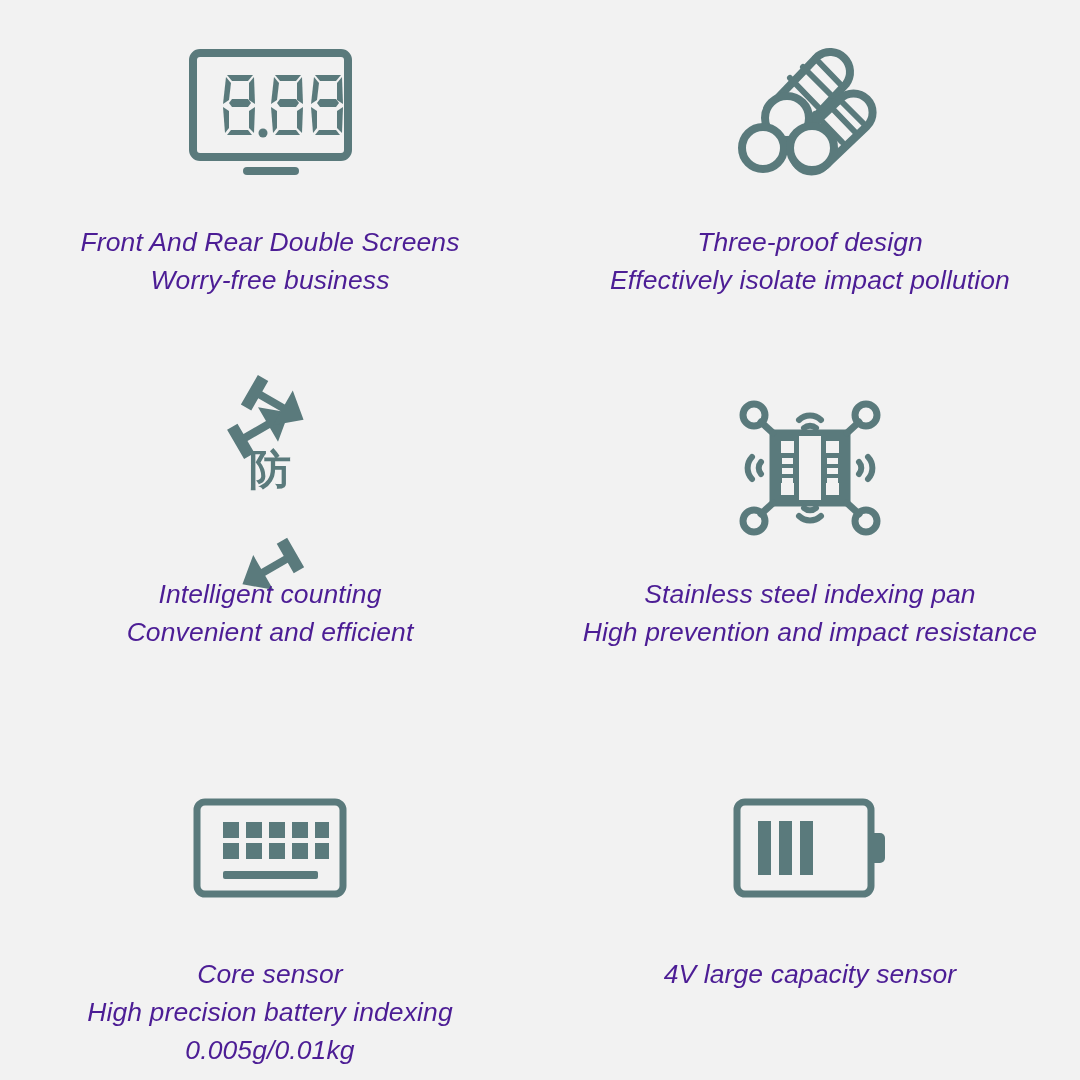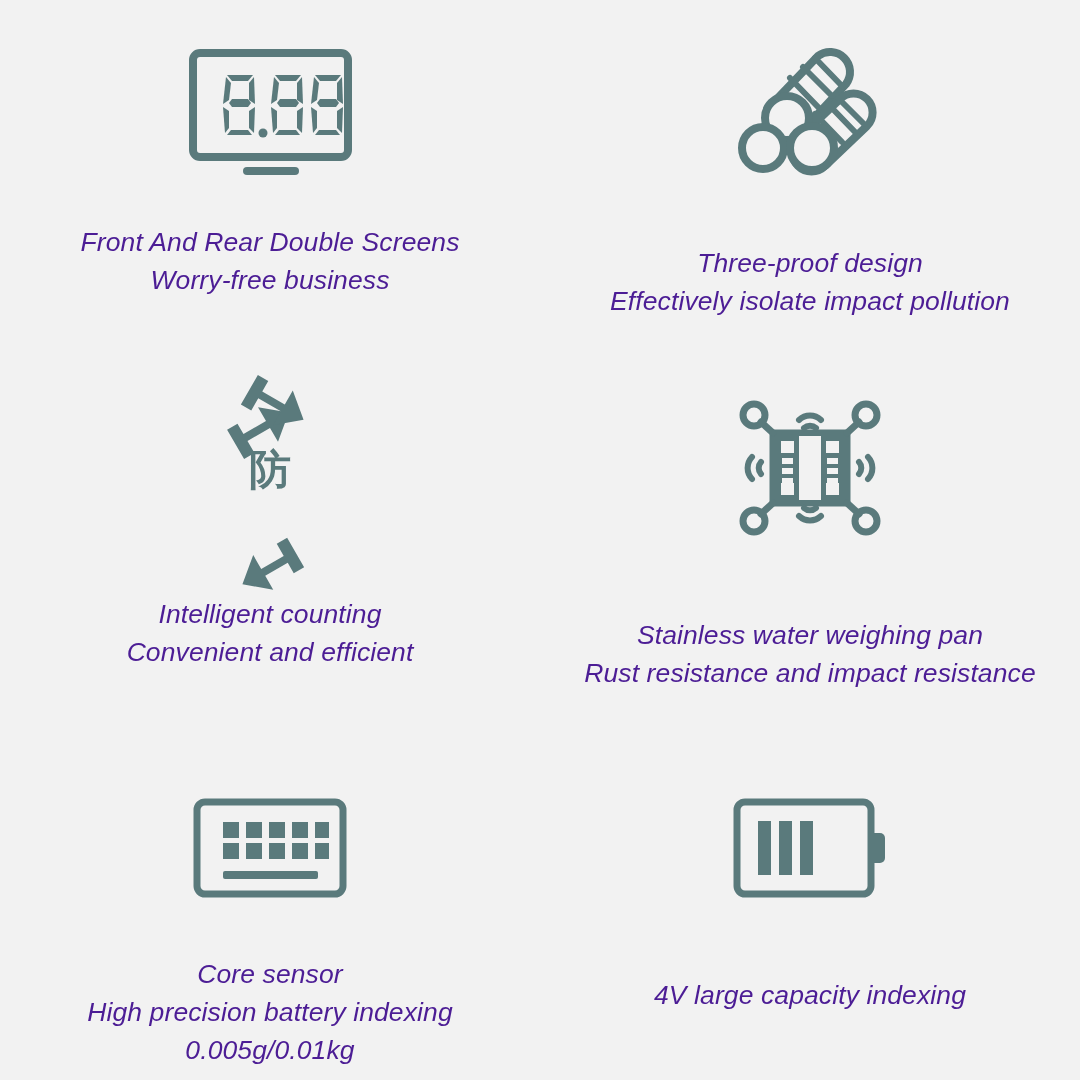--- a/index.html
+++ b/index.html
@@ -58,28 +58,28 @@
   }
   .caption .line {
     display: block;
   }
 
   
   .row1 .icon-wrap { height: 175px; padding-top: 22px; }
   .row1 .caption   { margin-top: 26px; }
 
   .row2 .icon-wrap { height: 175px; padding-top: 20px; }
-  .row2 .caption   { margin-top: 40px; }
+  .row2 .caption   { margin-top: 20px; }
 
   .row3 .icon-wrap { height: 175px; padding-top: 40px; }
   .row3 .caption   { margin-top: 20px; }
 
   
   .col-left  { padding-left: 0px; }
-  .col-right { padding-left: 0px; gap: 21px; }
+  .col-right { padding-left: 0px; }
 </style>
 </head>
 <body>
 
 <div class="feature-grid">
 
   <div class="feature-cell row1 col-left">
     <div class="icon-wrap">
       <svg width="175" height="130" viewBox="0 0 175 130">
         <rect x="10" y="8" width="155" height="104" rx="7" ry="7" fill="none" stroke="#5a7a7c" stroke-width="8"></rect>
@@ -219,22 +219,22 @@
           <rect x="47" y="70" width="11" height="6"></rect>
           <rect x="68" y="70" width="13" height="6"></rect>
           <rect x="92" y="70" width="11" height="6"></rect>
           <rect x="47" y="80" width="11" height="5"></rect>
           <rect x="68" y="80" width="13" height="5"></rect>
           <rect x="92" y="80" width="11" height="5"></rect>
         </g>
       </svg>
     </div>
     <div class="caption">
-      <span class="line">Stainless water weighing pan</span>
-      <span class="line">Rust resistance and impact resistance</span>
+      <span class="line">Stainless steel indexing pan</span>
+      <span class="line">High prevention and impact resistance</span>
     </div>
   </div>
 
   <div class="feature-cell row3 col-left">
     <div class="icon-wrap">
       <svg width="156" height="102" viewBox="0 0 156 102">
         <rect x="5" y="5" width="146" height="92" rx="8" ry="8" fill="none" stroke="#5a7a7c" stroke-width="7"></rect>
         <g fill="#5a7a7c">
 
           <rect x="31" y="25" width="16" height="16"></rect>
@@ -267,17 +267,17 @@
 
         <path d="M139 36 L148 36 A5 5 0 0 1 153 41 L153 61 A5 5 0 0 1 148 66 L139 66 Z" fill="#5a7a7c"></path>
         <g fill="#5a7a7c">
           <rect x="26" y="24" width="13" height="54"></rect>
           <rect x="47" y="24" width="13" height="54"></rect>
           <rect x="68" y="24" width="13" height="54"></rect>
         </g>
       </svg>
     </div>
     <div class="caption">
-      <span class="line">4V large capacity indexing</span>
+      <span class="line">4V large capacity sensor</span>
     </div>
   </div>
 
 </div>
 
 </body></html>

